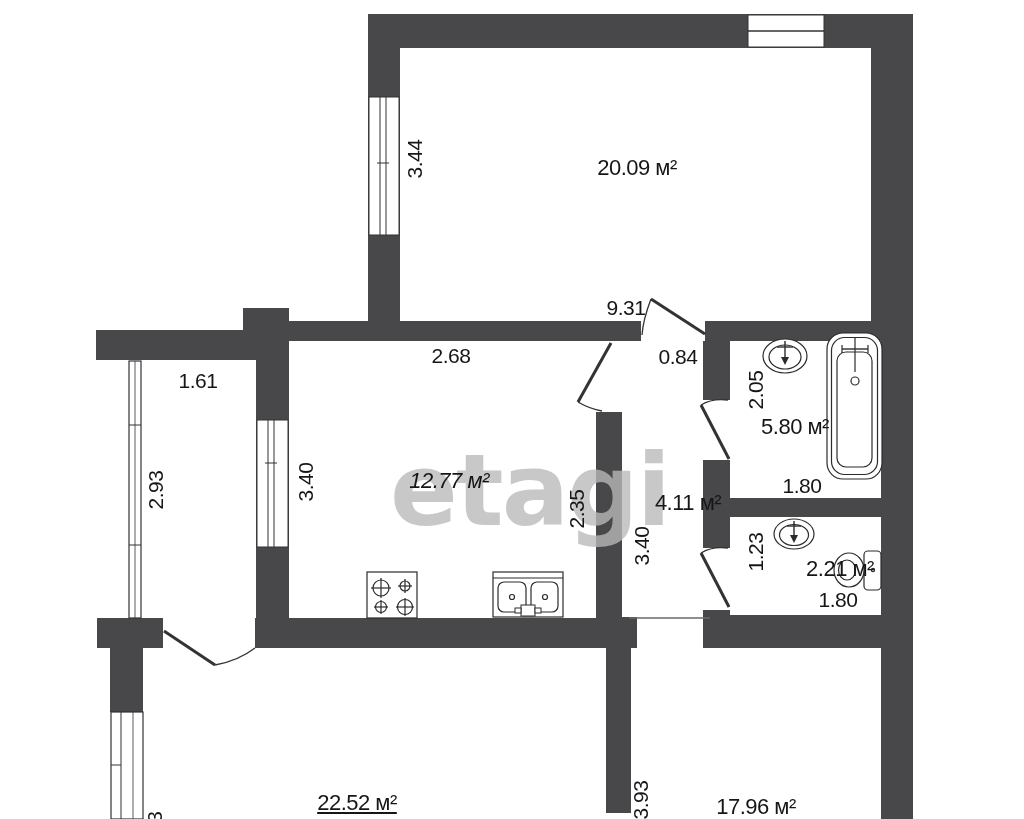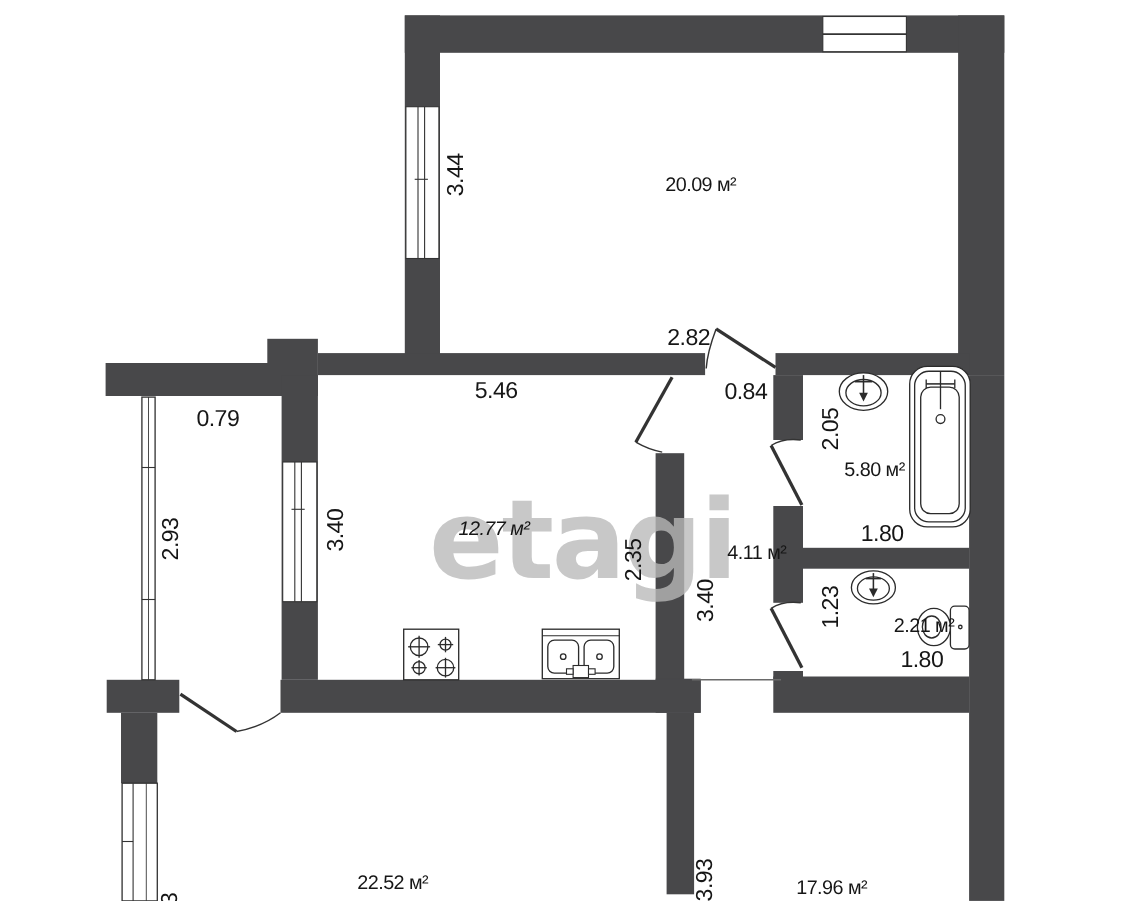--- a/index.html
+++ b/index.html
@@ -13,21 +13,21 @@
     position:absolute;left:390px;top:441px;z-index:3;
     font-size:100px;font-weight:700;letter-spacing:-2px;
     color:rgba(185,185,185,0.78);line-height:1;
     font-family:"DejaVu Sans", sans-serif;
   }
   .lbl{
     position:absolute;z-index:4;color:#161616;white-space:nowrap;
     font-size:21px;letter-spacing:-0.5px;
     transform:translate(-50%,-50%);
   }
-  .lbl.area{font-size:18px;}
+  .lbl.area{font-size:22px;}
   .lbl.v{transform:translate(-50%,-50%) rotate(-90deg);}
 </style>
 </head>
 <body>
 
 <div id="plan">
 
   <div class="wall" style="left:368px;top:14px;width:545px;height:34px;"></div>
   <div class="wall" style="left:871px;top:14px;width:42px;height:327px;"></div>
   <div class="wall" style="left:881px;top:341px;width:32px;height:478px;"></div>
@@ -163,40 +163,40 @@
       <ellipse cx="849" cy="570" rx="15" ry="17" fill="#ffffff"></ellipse>
       <ellipse cx="847" cy="570" rx="8.5" ry="10"></ellipse>
       <circle cx="873" cy="570" r="1.6"></circle>
     </g>
   </svg>
 
   <div class="wm">etagi</div>
 
   <div class="lbl area" style="left:637px;top:168px;">20.09 м²</div>
   <div class="lbl v" style="left:415px;top:159px;">3.44</div>
-  <div class="lbl" style="left:626px;top:308px;">2.82</div>
-
-  <div class="lbl" style="left:451px;top:356px;">5.46</div>
+  <div class="lbl" style="left:626px;top:308px;">9.31</div>
+
+  <div class="lbl" style="left:451px;top:356px;">2.68</div>
   <div class="lbl v" style="left:306px;top:482px;">3.40</div>
   <div class="lbl area" style="left:449px;top:481px;font-style:italic;">12.77 м²</div>
   <div class="lbl v" style="left:577px;top:509px;">2.35</div>
 
-  <div class="lbl" style="left:198px;top:381px;">0.79</div>
+  <div class="lbl" style="left:198px;top:381px;">1.61</div>
   <div class="lbl v" style="left:156px;top:490px;">2.93</div>
 
   <div class="lbl" style="left:678px;top:357px;">0.84</div>
   <div class="lbl area" style="left:674px;top:503px;margin-left:14px;">4.11 м²</div>
   <div class="lbl v" style="left:642px;top:546px;">3.40</div>
 
   <div class="lbl v" style="left:756px;top:390px;">2.05</div>
   <div class="lbl area" style="left:795px;top:427px;">5.80 м²</div>
   <div class="lbl" style="left:802px;top:486px;">1.80</div>
 
   <div class="lbl v" style="left:756px;top:552px;">1.23</div>
   <div class="lbl area" style="left:840px;top:569px;">2.21 м²</div>
   <div class="lbl" style="left:838px;top:600px;">1.80</div>
 
-  <div class="lbl area" style="left:357px;top:803px;">22.52 м²</div>
+  <div class="lbl area" style="left:357px;top:803px;text-decoration:underline;">22.52 м²</div>
   <div class="lbl v" style="left:155px;top:831px;">2.93</div>
   <div class="lbl v" style="left:641px;top:800px;">3.93</div>
   <div class="lbl area" style="left:756px;top:807px;">17.96 м²</div>
 
 </div>
 
 </body></html>

